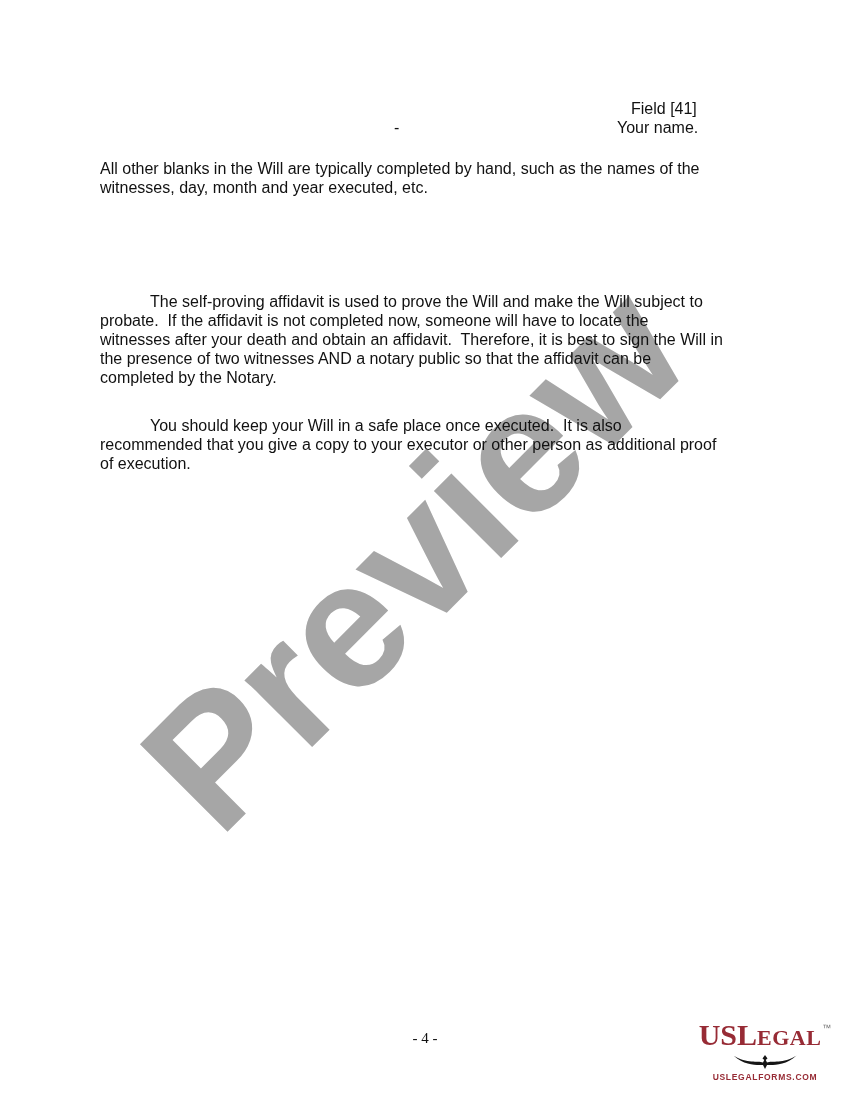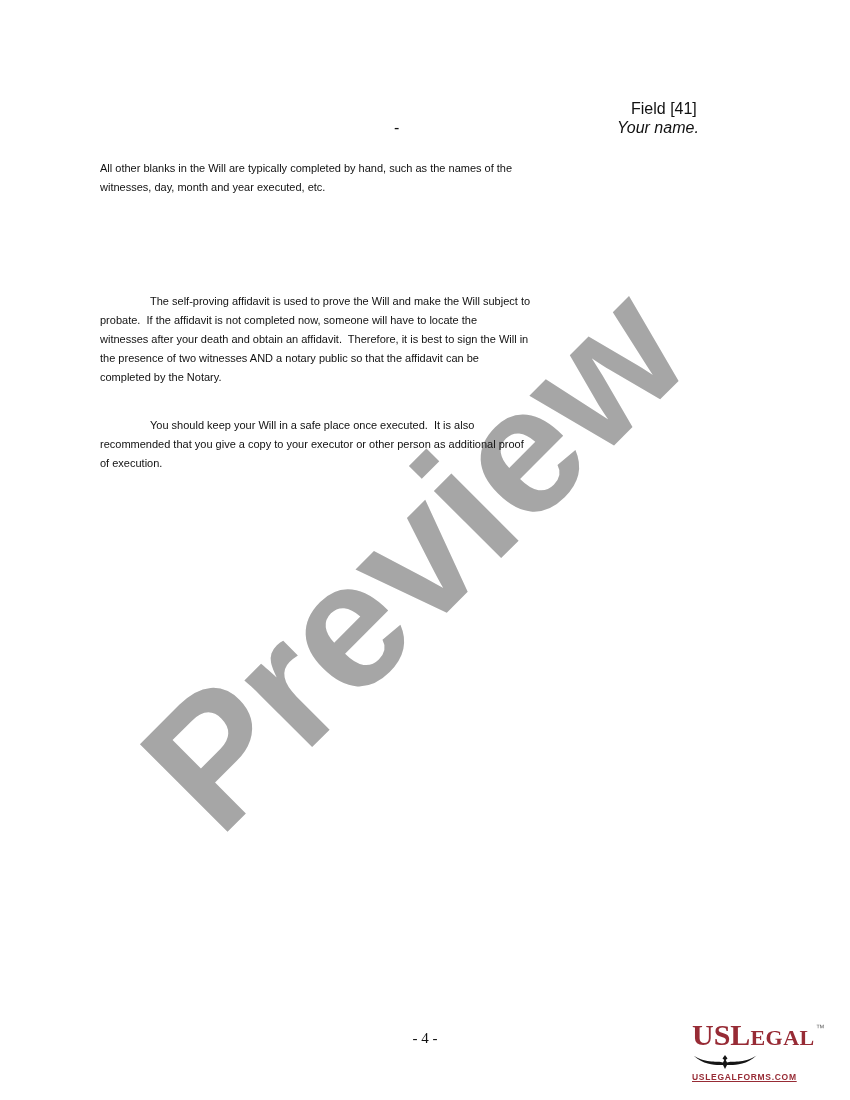--- a/index.html
+++ b/index.html
@@ -12,49 +12,49 @@
     position:absolute;left:413px;top:558px;
     transform:translate(-50%,-50%) rotate(-45deg);
     font-family:"Liberation Sans",sans-serif;font-weight:bold;font-size:180px;
     color:var(--watermark-gray,#a6a6a6);white-space:nowrap;z-index:0;letter-spacing:-1px;
   }
   .content{position:absolute;left:0;top:0;width:850px;height:1035px;z-index:1;}
   
   .hdr{position:absolute;font-size:16px;line-height:18px;}
   .field-label{top:100px;left:631px;}
   .dash{top:119px;left:394px;}
-  .your-name{top:119px;left:617px;font-style:italic;}
+  .your-name{top:119px;left:617px;}
   
   .para{
     position:absolute;left:100px;width:690px;
-    font-size:11px;line-height:19px;white-space:pre-wrap;
+    font-size:16px;line-height:19px;white-space:pre-wrap;
   }
   .p1{top:159px}.p2{top:215px}.p3{top:292px}.p4{top:416px}
   .indent{text-indent:50px;}
   
   .page-num{
     position:absolute;top:1030px;left:0;width:850px;text-align:center;
     font-family:"Liberation Serif",serif;font-size:15px;
   }
-  .logo{position:absolute;left:692px;top:1013px;width:146px;}
+  .logo{position:absolute;left:692px;top:1013px;width:146px;text-align:center;}
   .brand{
     font-family:"Liberation Serif",serif;font-weight:bold;
     color:var(--brand-maroon,#972b35);line-height:30px;white-space:nowrap;
   }
   .brand-big{font-size:30px;}
   .brand-small{font-size:22px;letter-spacing:.5px;}
   .tm{
     font-family:"Liberation Sans",sans-serif;font-size:9px;
     color:var(--trademark-gray,#6f6f6f);vertical-align:14px;margin-left:1px;font-weight:normal;
   }
   .eagle{line-height:0;margin-top:-1px;}
   .eagle svg path{fill:var(--eagle-black,#151515);}
   .site{
     font-size:8.5px;font-weight:bold;color:var(--brand-maroon,#972b35);
-    letter-spacing:.7px;margin-top:2px;font-family:"Liberation Sans",sans-serif;text-decoration:underline;
+    letter-spacing:.7px;margin-top:2px;font-family:"Liberation Sans",sans-serif;
   }
 </style>
 </head>
 <body>
 
 <div class="page">
 
   <div class="watermark">Preview</div>
 
   <div class="content">

